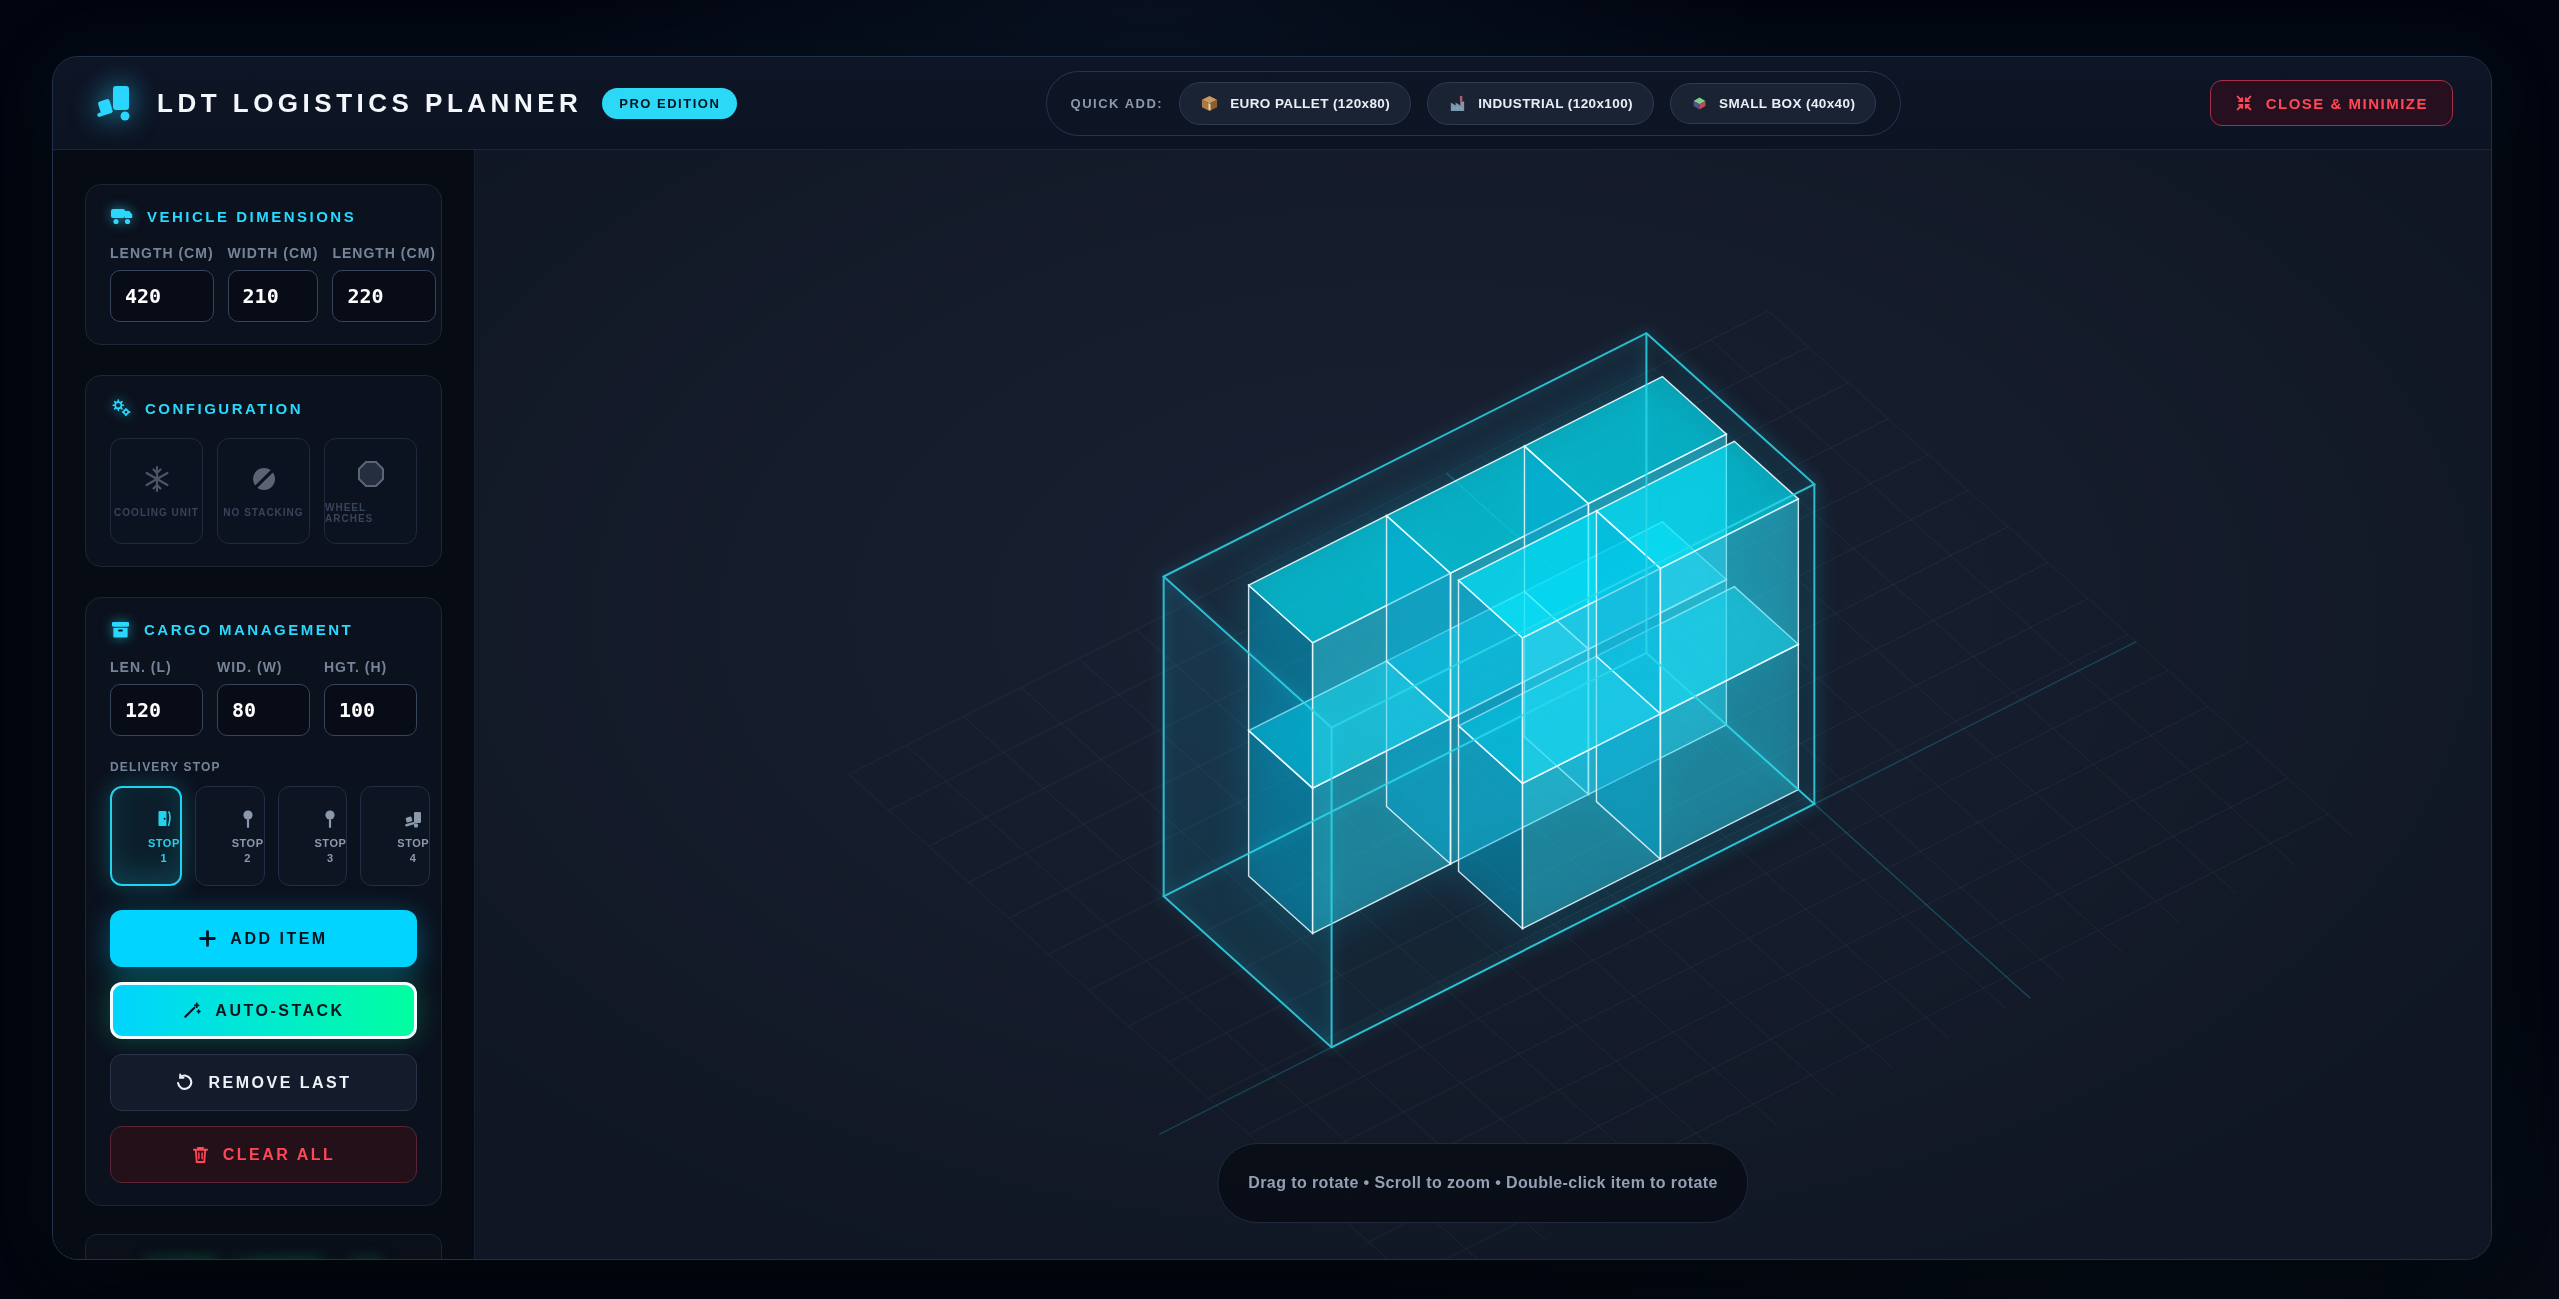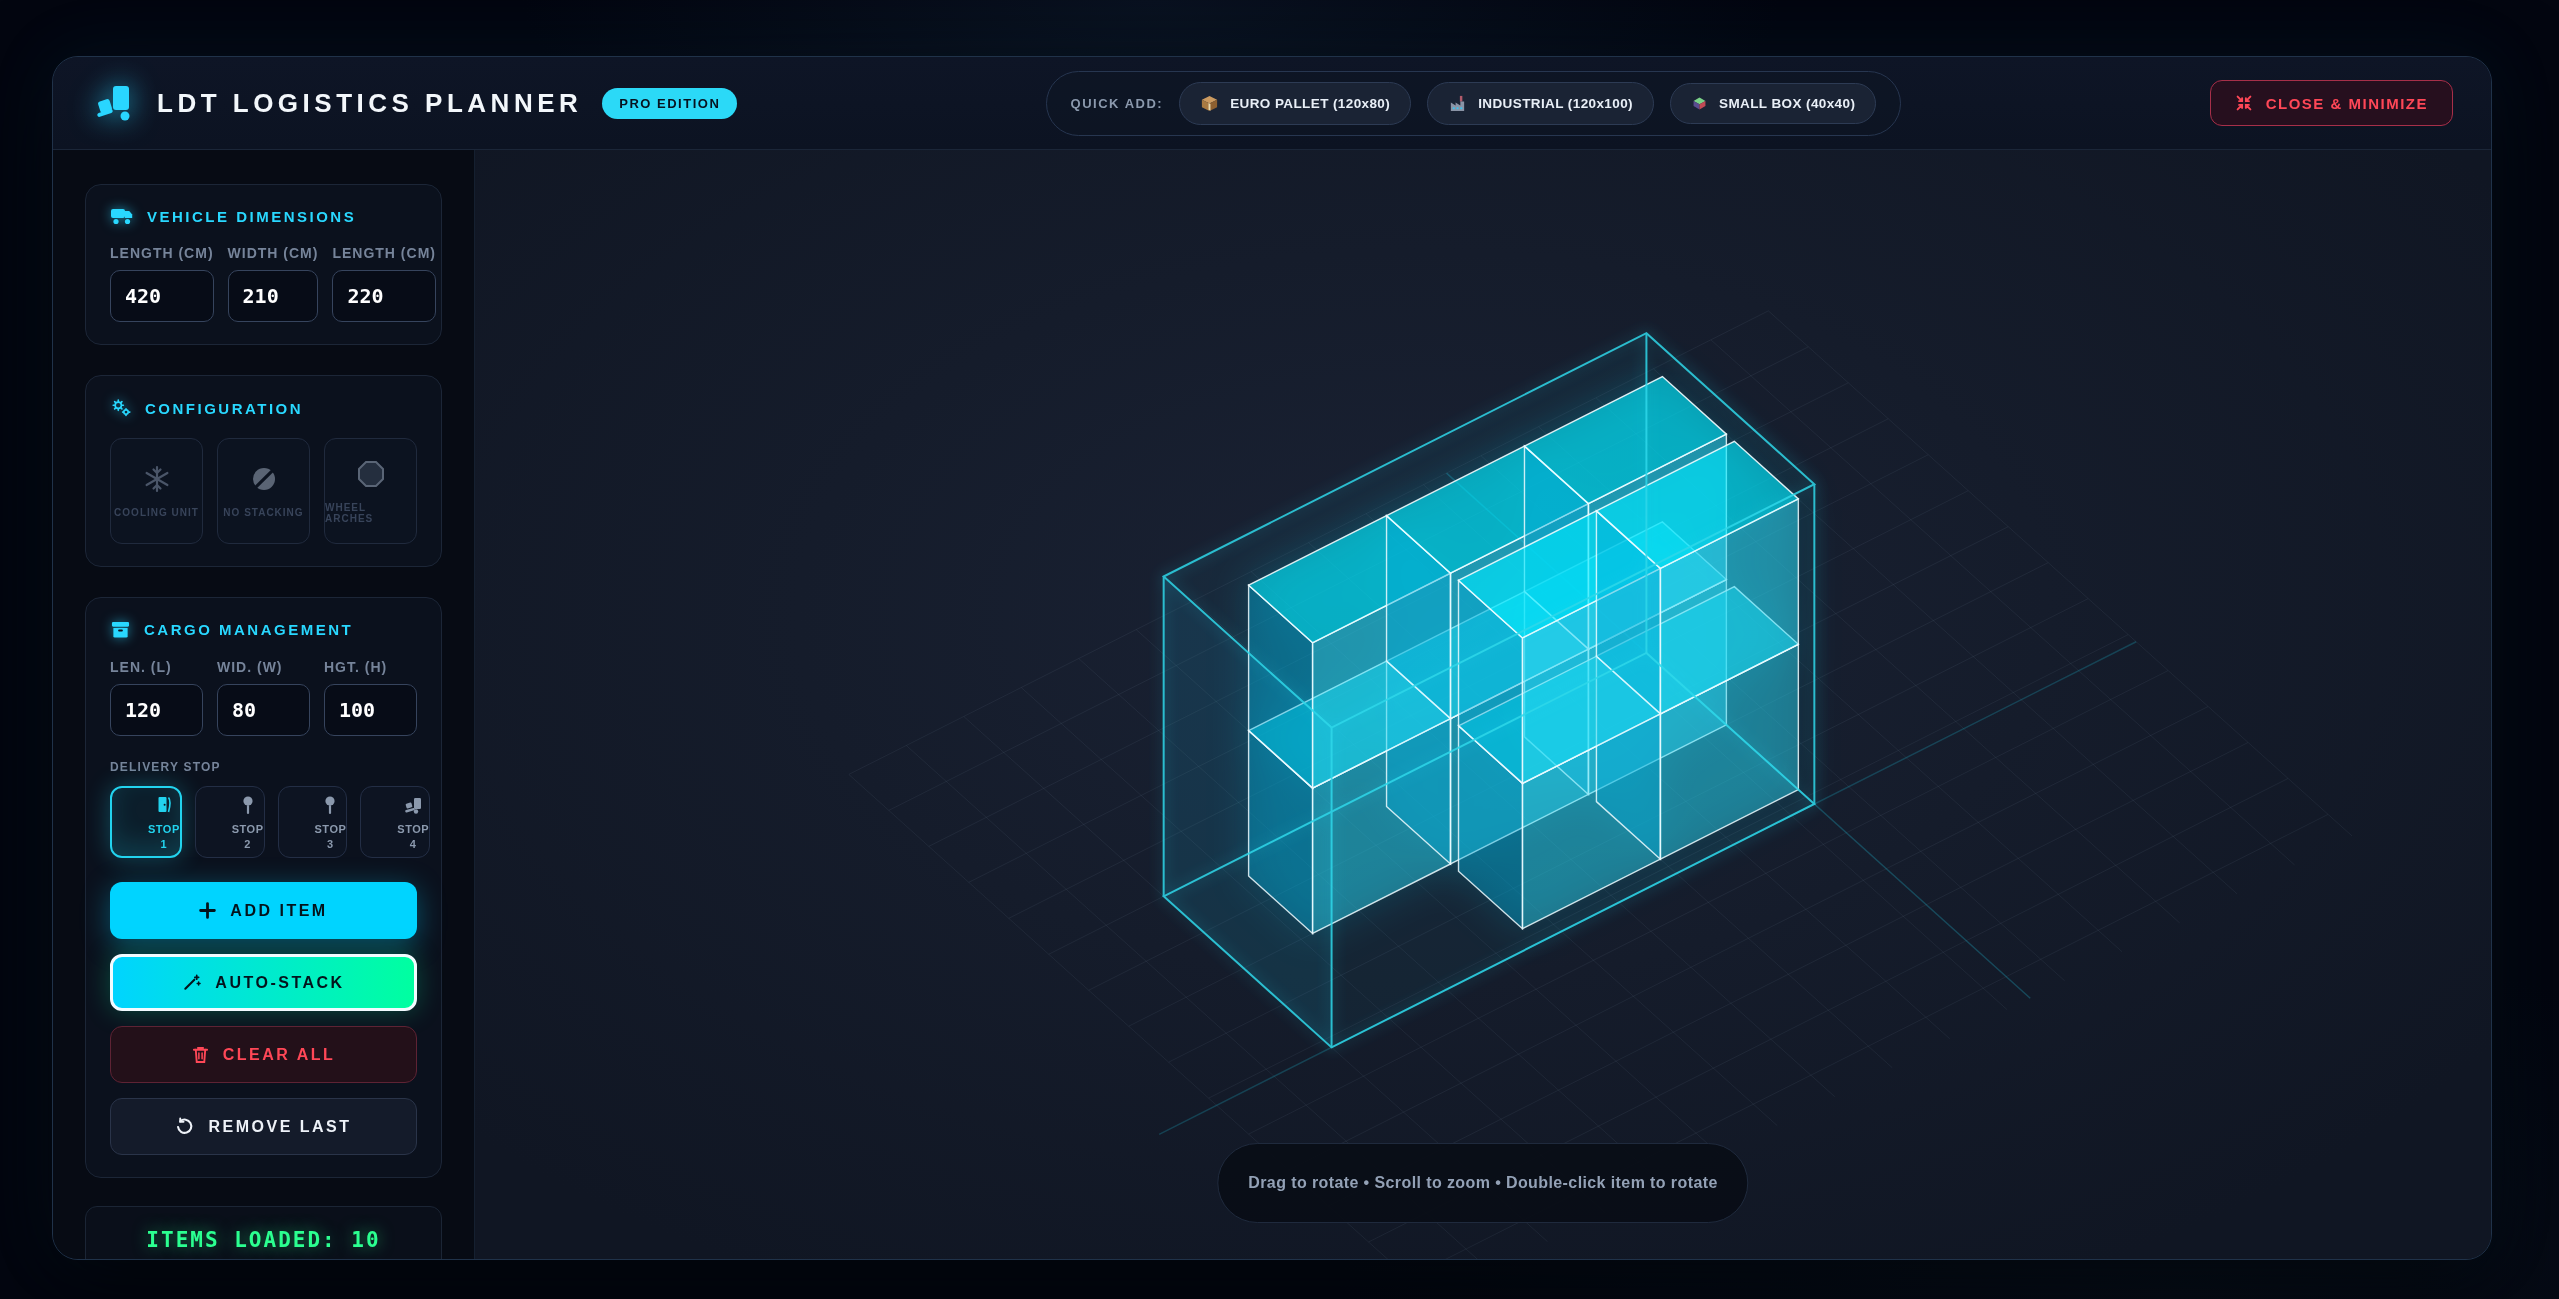--- a/index.html
+++ b/index.html
@@ -49,21 +49,21 @@
   .f-input { margin-top:9px; width:100%; background:#070c17; border:1.5px solid #36445d; border-radius:10px;
     color:#fff; font-family:"DejaVu Sans Mono", monospace; font-weight:700; font-size:20px;
     padding:13px 6px 13px 14px; outline:none; }
   .opts { display:grid; grid-template-columns:1fr 1fr 1fr; gap:14px; margin-top:20px; }
   .opt { border:1px solid #202a3d; border-radius:12px; background:#0c1320; height:106px;
     display:flex; flex-direction:column; align-items:center; justify-content:center; gap:13px;
     color:#4a5568; cursor:pointer; }
   .opt-label { font-weight:800; font-size:10px; letter-spacing:1px; color:#38445a; }
   .d-label { color:#76849a; font-weight:800; font-size:12px; letter-spacing:1.2px; margin-top:24px; }
   .stops { display:grid; grid-template-columns:1fr 1fr 1fr 1fr; gap:13px; margin-top:12px; }
-  .stop { height:72px; border-radius:12px; border:1px solid #232e45; background:#0d1422;
+  .stop { height:100px; border-radius:12px; border:1px solid #232e45; background:#0d1422;
     display:flex; flex-direction:column; align-items:center; justify-content:center; gap:3px;
     color:#8b99ad; font-weight:800; font-size:11px; letter-spacing:.5px; cursor:pointer;padding-left:36px; }
   .stop svg { margin-bottom:4px; }
   .stop.active { border:2px solid #22d3ee; color:#22d3ee; background:rgba(34,211,238,.07);
     box-shadow:0 0 24px rgba(34,211,238,.30), inset 0 -12px 26px rgba(34,211,238,.16); }
   .btn { margin-top:15px; height:57px; border-radius:12px; display:flex; align-items:center;
     justify-content:center; gap:14px; font-weight:800; font-size:16px; letter-spacing:2.5px;
     width:100%; cursor:pointer; border:none; font-family:inherit; }
   .btn-add { background:#00d4ff; color:#04131c; box-shadow:0 6px 28px rgba(0,212,255,.35); margin-top:24px; }
   .btn-auto { background:linear-gradient(90deg,#00d4ff 0%,#00ffa0 100%); color:#04131c;
@@ -288,34 +288,34 @@
           <span>ADD ITEM</span>
         </button>
         <button class="btn btn-auto">
           <svg width="19" height="19" viewBox="0 0 20 20" stroke="#04131c" stroke-width="2.2" stroke-linecap="round">
             <path d="M3.5 16.5 L13 7"></path>
             <path d="M15.5 2.5 v4 M13.5 4.5 h4" stroke-width="1.8"></path>
             <path d="M17.5 9.5 v3 M16 11 h3" stroke-width="1.6"></path>
           </svg>
           <span>AUTO-STACK</span>
         </button>
+        <button class="btn btn-remove">
+          <svg width="19" height="19" viewBox="0 0 20 20" fill="none" stroke="#eef2f8" stroke-width="2.2" stroke-linecap="round">
+            <path d="M5.5 4.5 A7 7 0 1 1 3.2 10.5"></path>
+            <path d="M5.5 1.5 V5 H9" stroke-width="2"></path>
+          </svg>
+          <span>REMOVE LAST</span>
+        </button>
         <button class="btn btn-clear">
           <svg width="17" height="19" viewBox="0 0 18 20" fill="none" stroke="#ff4757" stroke-width="2" stroke-linecap="round">
             <path d="M2 5 H16 M6.5 5 V3 H11.5 V5"></path>
             <path d="M4 5 L5 18 H13 L14 5"></path>
             <path d="M7.3 8.5 V14.5 M10.7 8.5 V14.5" stroke-width="1.6"></path>
           </svg>
           <span>CLEAR ALL</span>
-        </button>
-        <button class="btn btn-remove">
-          <svg width="19" height="19" viewBox="0 0 20 20" fill="none" stroke="#eef2f8" stroke-width="2.2" stroke-linecap="round">
-            <path d="M5.5 4.5 A7 7 0 1 1 3.2 10.5"></path>
-            <path d="M5.5 1.5 V5 H9" stroke-width="2"></path>
-          </svg>
-          <span>REMOVE LAST</span>
         </button>
       </div>
 
       <div class="items">ITEMS LOADED: 10</div>
 
     </div>
 
     <div class="canvas">
       <svg class="scene" id="scene" viewBox="0 0 2017 1110" preserveAspectRatio="none">
           <g stroke="rgba(150,172,202,0.09)" stroke-width="1" fill="none">

